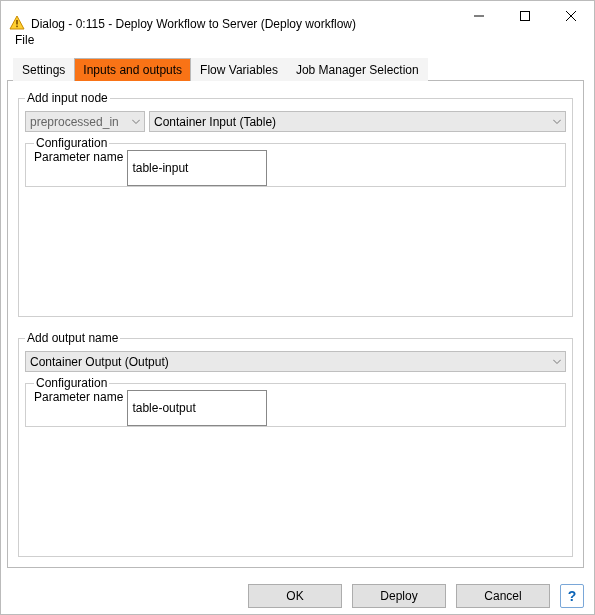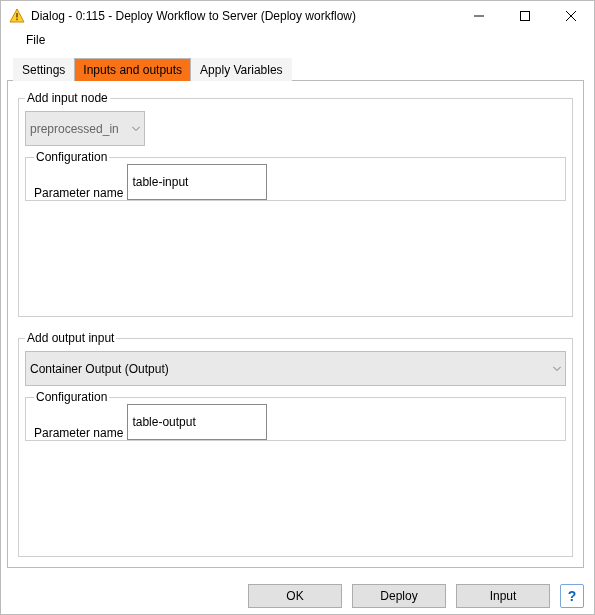--- a/index.html
+++ b/index.html
@@ -9,30 +9,30 @@
     font-size: 12px;
     background: #fff;
     color: #000;
     width: 595px;
     height: 615px;
     overflow: hidden;
   }
   .window { width: 595px; height: 615px; border: 1px solid #bbb; display: flex; flex-direction: column; }
   .titlebar {
     height: 30px;
-    display: flex; align-items: center;
+    display: flex; align-items: flex-end;
     padding: 0 0 0 8px;
     background: #fff;
   }
   .titlebar .icon { width: 16px; height: 16px; margin-right: 6px; }
   .titlebar .title { flex: 1; font-size: 12px; color: #000; }
   .win-controls { display: flex; }
   .win-btn { width: 46px; height: 30px; display: flex; align-items: center; justify-content: center; cursor: default; }
   .win-btn svg { stroke: #000; stroke-width: 1; fill: none; }
-  .menubar { height: 20px; padding: 0 19px; display: flex; align-items: center; }
+  .menubar { height: 20px; padding: 0 8px; display: flex; align-items: center; }
   .menubar .menu-item { padding: 2px 6px; cursor: default; }
   .content { flex: 1; padding: 8px 10px 6px 6px; display: flex; flex-direction: column; }
   .tabs { display: flex; align-items: flex-end; margin-left: 6px; }
   .tab {
     padding: 4px 8px 4px 8px;
     border: 1px solid transparent;
     border-bottom: none;
     color: #000;
     cursor: default;
     position: relative;
@@ -54,42 +54,42 @@
   }
   fieldset.group {
     border: 1px solid #cfcfcf;
     margin: 4px;
     padding: 6px 6px 6px 6px;
   }
   fieldset.group > legend { font-size: 12px; padding: 0 2px; color: #000; }
   .io-block { display: flex; flex-direction: column; height: 226px; }
   .io-row { display: flex; gap: 4px; margin-bottom: 4px; }
   .combo {
-    height: 35px;
+    height: 21px;
     background: #e9e9e9;
     border: 1px solid #bfbfbf;
     display: flex; align-items: center;
     padding: 0 4px;
     position: relative;
   }
   .combo.small { width: 120px; color: #666; }
   .combo.full { flex: 1; }
   .combo .caret {
     position: absolute; right: 4px; top: 50%; transform: translateY(-50%);
   }
   .combo .caret svg { display: block; }
   fieldset.config {
     flex: 1;
     border: 1px solid #cfcfcf;
     margin: 0;
     padding: 0 8px;
     display: flex; align-items: center;
   }
   fieldset.config > legend { font-size: 12px; padding: 0 2px; }
-  .param-row { display: flex; align-items: flex-end; gap: 4px; }
+  .param-row { display: flex; align-items: flex-start; gap: 4px; }
   .param-row label { white-space: nowrap; }
   .text-input {
     width: 140px; height: 36px;
     border: 1px solid #888;
     padding: 1px 4px;
     font-family: inherit; font-size: 12px;
     background: #fff;
   }
   .button-bar {
     display: flex; justify-content: flex-end; align-items: center;
@@ -150,47 +150,56 @@
   </div>
 
   <div class="menubar">
     <span class="menu-item">File</span>
   </div>
 
   <div class="content">
     <div class="tabs">
       <div class="tab">Settings</div>
       <div class="tab active">Inputs and outputs</div>
-      <div class="tab">Apply Variables</div>
+      <div class="tab">Flow Variables</div>
+      <div class="tab">Job Manager Selection</div>
     </div>
     <div class="tabpanel">
 
       <fieldset class="group io-block">
         <legend>Add input node</legend>
         <div class="io-row">
           <div class="combo small">
             <span>preprocessed_in</span>
             <span class="caret">
               <svg width="8" height="5">
                   <polyline points="0,0 4,4 8,0" fill="none" stroke="#777" stroke-width="1"></polyline>
                 </svg>
             </span>
           </div>
+          <div class="combo full">
+            <span>Container Input (Table)</span>
+            <span class="caret">
+              <svg width="8" height="5">
+                  <polyline points="0,0 4,4 8,0" fill="none" stroke="#777" stroke-width="1"></polyline>
+                </svg>
+            </span>
+          </div>
         </div>
         <fieldset class="config">
           <legend>Configuration</legend>
           <div class="param-row">
             <label>Parameter name</label>
             <input type="text" class="text-input" value="table-input" style="">
           </div>
         </fieldset>
       </fieldset>
 
       <fieldset class="group io-block">
-        <legend>Add output input</legend>
+        <legend>Add output name</legend>
         <div class="io-row">
           <div class="combo full">
             <span>Container Output (Output)</span>
             <span class="caret">
               <svg width="8" height="5">
                   <polyline points="0,0 4,4 8,0" fill="none" stroke="#777" stroke-width="1"></polyline>
                 </svg>
             </span>
           </div>
         </div>
@@ -202,18 +211,18 @@
           </div>
         </fieldset>
       </fieldset>
 
     </div>
   </div>
 
   <div class="button-bar">
     <button class="btn">OK</button>
     <button class="btn">Deploy</button>
-    <button class="btn">Input</button>
+    <button class="btn">Cancel</button>
     <div class="help-btn">
       <span>?</span>
     </div>
   </div>
 </div>
 
 </body></html>

